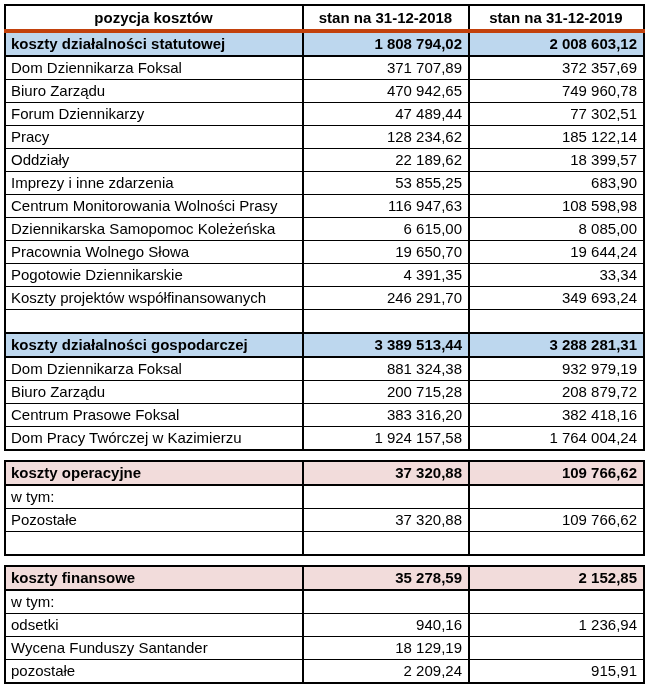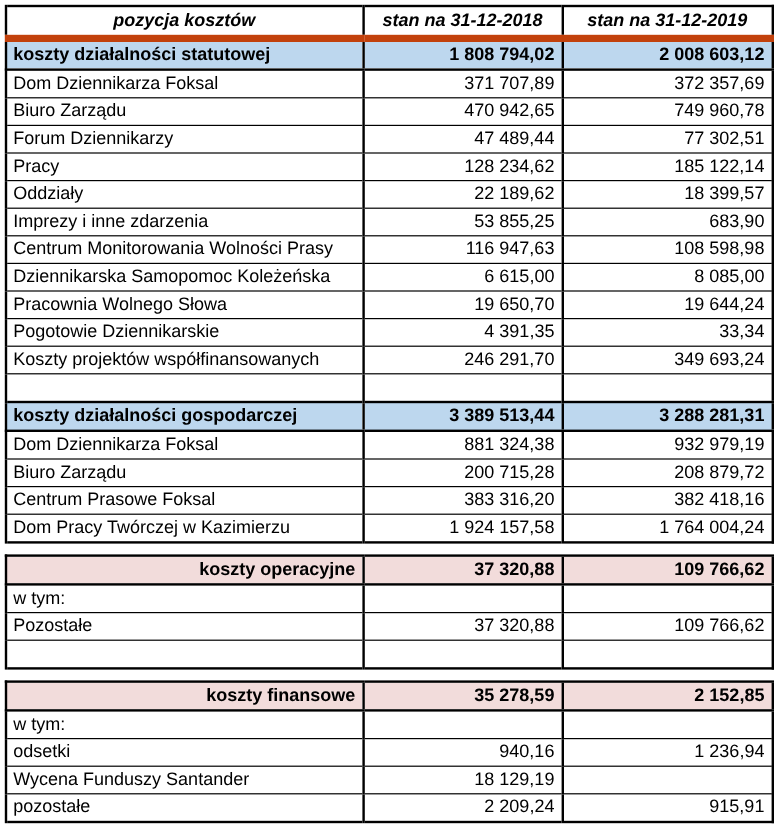--- a/index.html
+++ b/index.html
@@ -35,33 +35,32 @@
     line-height: 22px;
     padding: 0 6px 0 5px;
     overflow: hidden;
     white-space: nowrap;
     box-sizing: content-box;
   }
   th {
     font-weight: bold;
     text-align: center;
     height: 23px;
-    border-bottom: 6px solid #c2410c;
-    font-style: italic;
+    border-bottom: 4px solid #c2410c;
   }
   td.label { text-align: left; margin-left: 12px; }
   td.num   { text-align: right; }
   tr.row-section_blue td,
   tr.row-section_pink td {
     font-weight: bold;
     border-top: 2px solid #000;
     border-bottom: 2px solid #000;
   }
   tr.row-section_blue td { background: var(--section-blue, #BDD7EE); }
-  tr.row-section_pink td { background: var(--section-pink, #F2DCDB); text-align: right; }
+  tr.row-section_pink td { background: var(--section-pink, #F2DCDB); }
 </style>
 </head>
 <body>
 
 <div class="sheet">
 
   <table class="costs">
     <colgroup>
         <col class="c1">
         <col class="c2">

